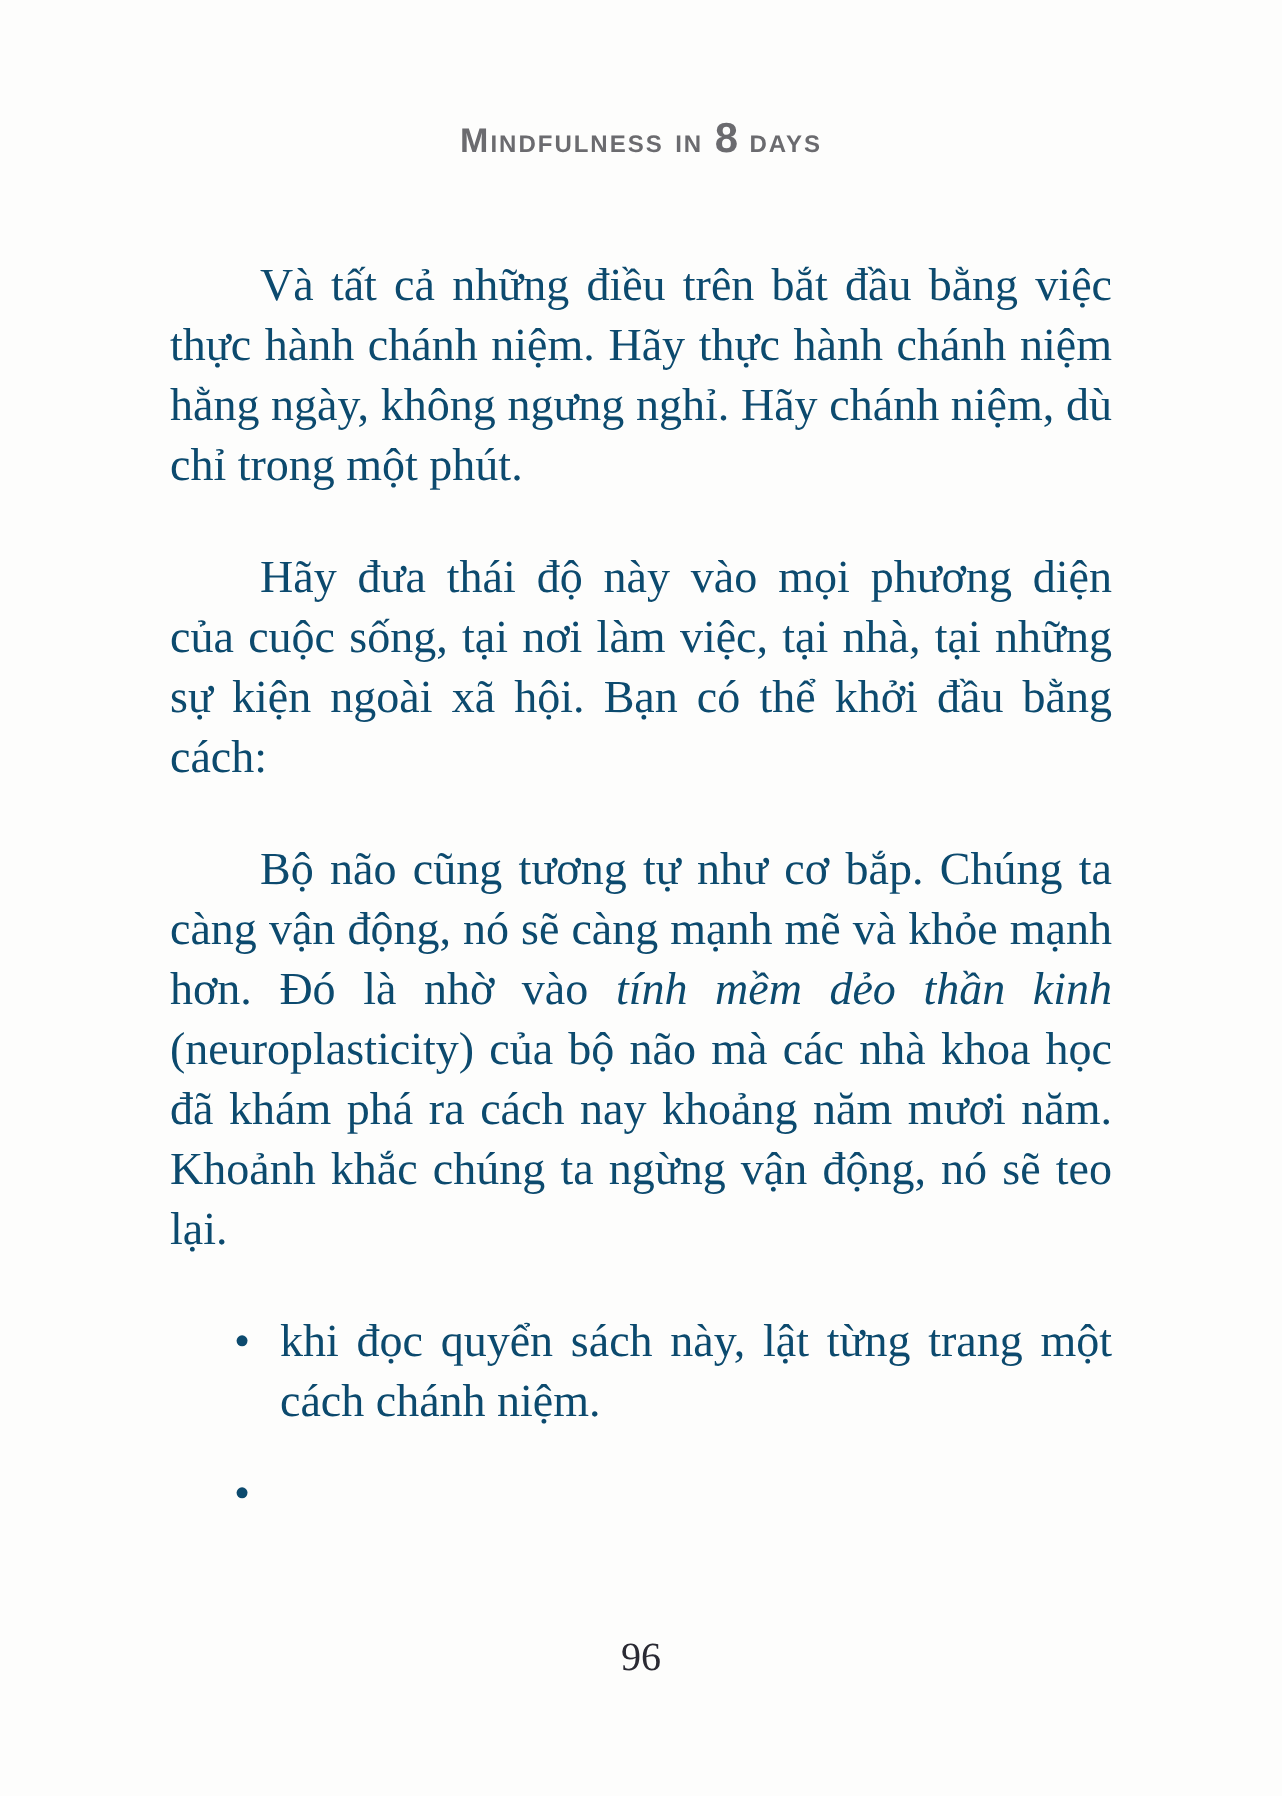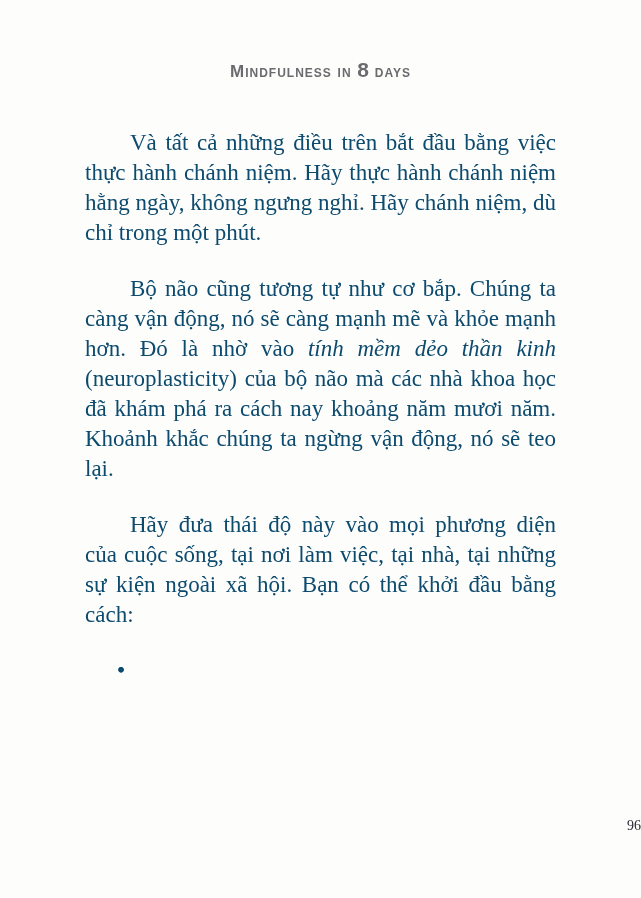--- a/index.html
+++ b/index.html
@@ -68,46 +68,46 @@
   ul.bullets li .bullet-marker {
     position: absolute;
     left: 0;
     top: 0;
   }
   .page-number {
     position: absolute;
     top: 818px;
     left: 0;
     width: 641px;
-    text-align: right;
-    font-size: 14px;
+    text-align: center;
+    font-size: 20px;
     color: #2a2a33;
     font-family: Liberation Serif, serif;
   }
 </style>
 </head>
 <body>
 
 <div class="page">
 
   <div class="running-header">
     <span>Mindfulness in </span><span class="header-number">8</span><span> days</span>
   </div>
 
   <div class="body-text">
 
     <p class="para">Và tất cả những điều trên bắt đầu bằng việc thực hành chánh niệm. Hãy thực hành chánh niệm hằng ngày, không ngưng nghỉ. Hãy chánh niệm, dù chỉ trong một phút.</p>
 
+    <p class="para">Hãy đưa thái độ này vào mọi phương diện của cuộc sống, tại nơi làm việc, tại nhà, tại những sự kiện ngoài xã hội. Bạn có thể khởi đầu bằng cách:</p>
+
     <p class="para"><span>Bộ não cũng tương tự như cơ bắp. Chúng ta càng vận động, nó sẽ càng mạnh mẽ và khỏe mạnh hơn. Đó là nhờ vào </span><em>tính mềm dẻo thần kinh</em><span> (neuroplasticity) của bộ não mà các nhà khoa học đã khám phá ra cách nay khoảng năm mươi năm. Khoảnh khắc chúng ta ngừng vận động, nó sẽ teo lại.</span></p>
-
-    <p class="para">Hãy đưa thái độ này vào mọi phương diện của cuộc sống, tại nơi làm việc, tại nhà, tại những sự kiện ngoài xã hội. Bạn có thể khởi đầu bằng cách:</p>
 
     <ul class="bullets">
       <li>
-        <span class="bullet-marker">•</span>
+        <span class="bullet-marker">•</span><span>khi đọc quyển sách này, lật từng trang một cách chánh niệm.</span>
       </li>
       <li>
         <span class="bullet-marker">•</span>
       </li>
     </ul>
 
   </div>
 
   <div class="page-number">96</div>
 

